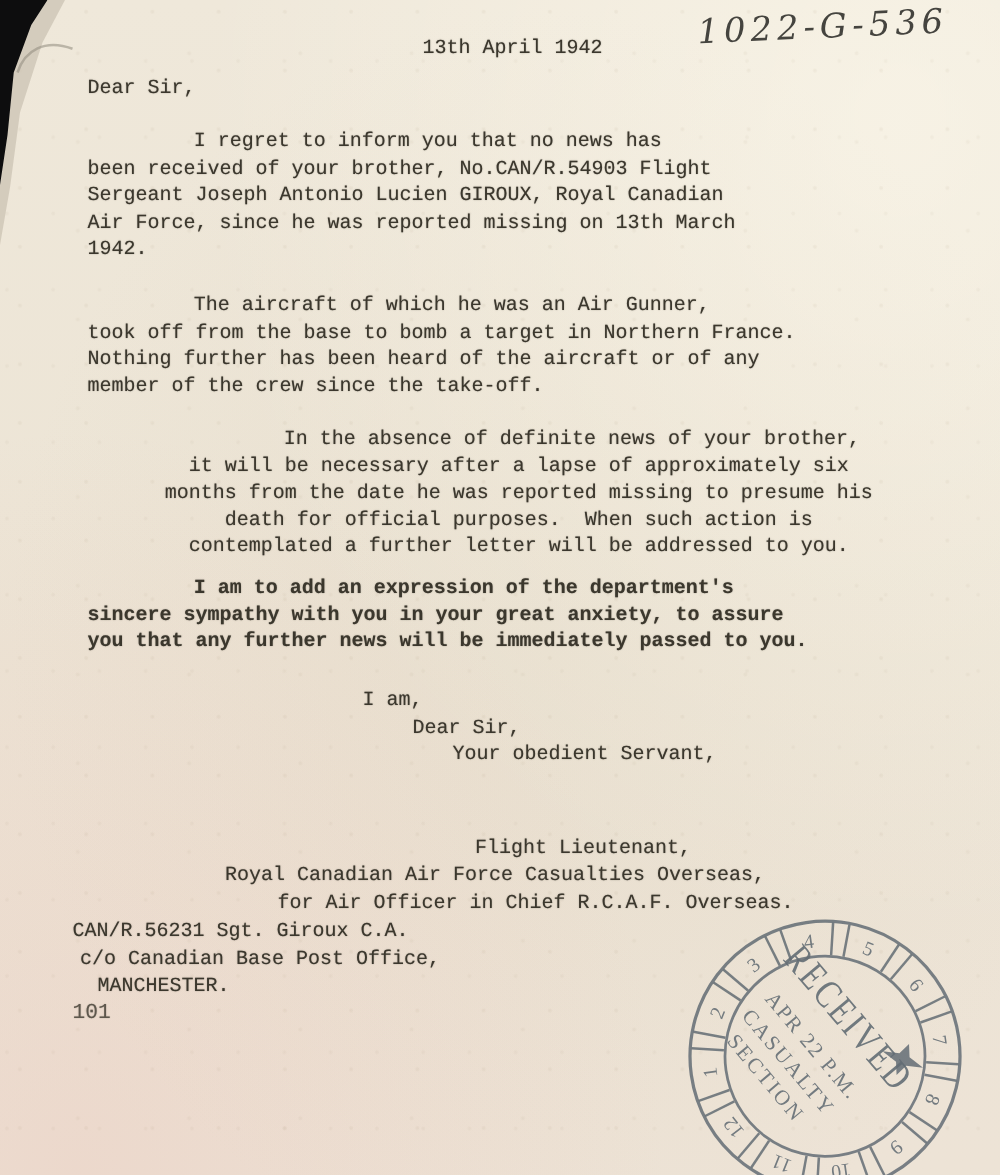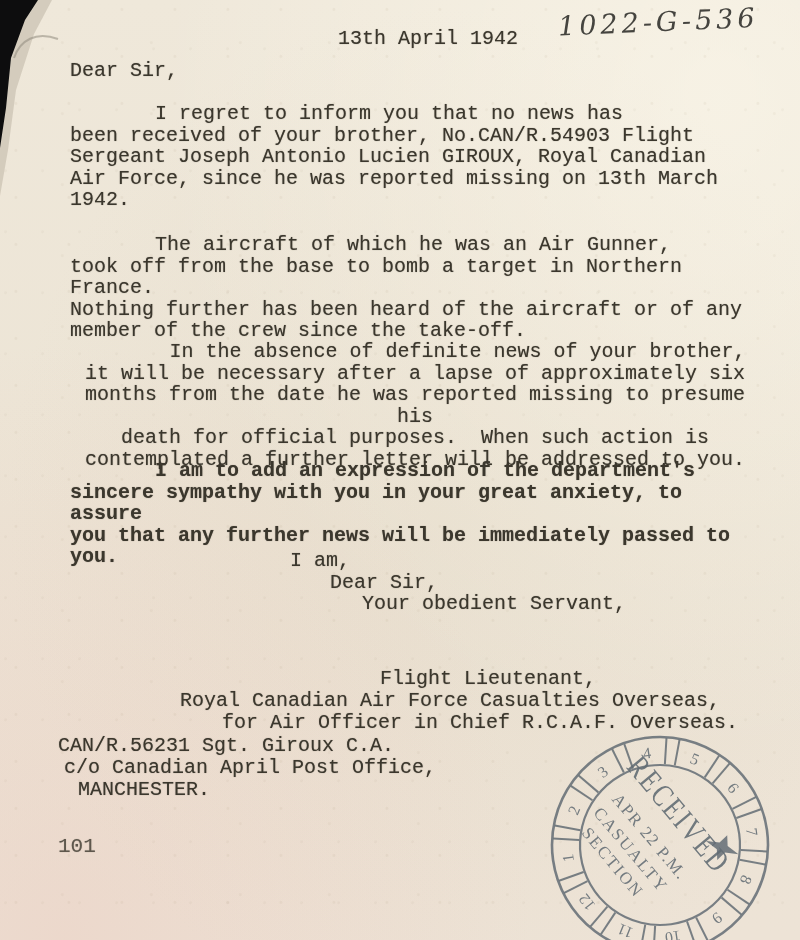--- a/index.html
+++ b/index.html
@@ -17,21 +17,21 @@
   }
   .speckle{
     position:absolute;inset:0;opacity:.55;
     background-image:
       radial-gradient(circle at 30% 20%, rgba(140,118,86,.12) 0 1px, transparent 2px),
       radial-gradient(circle at 70% 60%, rgba(140,118,86,.10) 0 1px, transparent 2px),
       radial-gradient(circle at 15% 80%, rgba(120,100,70,.08) 0 1px, transparent 2px);
     background-size:53px 47px, 89px 71px, 37px 61px;
   }
   .type{
-    position:absolute;color:#3b372d;font-size:20px;line-height:21.5px;
+    position:absolute;color:#3b372d;font-size:16px;line-height:21.5px;
     white-space:pre-wrap;letter-spacing:0px;
     text-shadow:0 0 1px rgba(59,55,45,.55);
   }
   .para{left:70px;width:690px;text-indent:85px;}
   .corner{
     position:absolute;left:0;top:0;width:44px;height:158px;background:#0d0d0e;
     clip-path:polygon(0 0,38px 0,25px 20px,11px 58px,6px 108px,0 148px);
   }
   .corner-shadow{
     position:absolute;left:0;top:0;width:70px;height:200px;background:#c9c1b1;opacity:.7;
@@ -89,23 +89,23 @@
 
 <div class="type" style="left:290px;top:550px;">I am,</div>
 <div class="type" style="left:330px;top:572px;">Dear Sir,</div>
 <div class="type" style="left:362px;top:593px;">Your obedient Servant,</div>
 
 <div class="type" style="left:380px;top:668px;font-family:Liberation Mono, monospace;">Flight Lieutenant,</div>
 <div class="type" style="left:180px;top:690px;">Royal Canadian Air Force Casualties Overseas,</div>
 <div class="type" style="left:222px;top:712px;">for Air Officer in Chief R.C.A.F. Overseas.</div>
 
 <div class="type" style="left:58px;top:735px;">CAN/R.56231 Sgt. Giroux C.A.</div>
-<div class="type" style="left:64px;top:757px;">c/o Canadian April Post Office,</div>
+<div class="type" style="left:64px;top:757px;">c/o Canadian Base Post Office,</div>
 <div class="type" style="left:54px;top:779px;margin-left:24px;">MANCHESTER.</div>
-<div class="type" style="left:58px;top:800px;font-size:21px;opacity:.8;margin-top:36px;">101</div>
+<div class="type" style="left:58px;top:800px;font-size:17px;opacity:.8;">101</div>
 
 <svg class="stamp" viewBox="0 0 264 228">
   <g id="stamp-dial" transform="translate(132,133) rotate(-8)">
     <circle r="108" fill="none" stroke="#5f7082" stroke-width="2.6" opacity="0.85"></circle>
     <circle r="80" fill="none" stroke="#5f7082" stroke-width="2.2" opacity="0.85"></circle>
   <text x="-93.0" y="5.5" transform="rotate(-90 -93.0 -0.0)" text-anchor="middle" font-size="16" fill="#5f7082" opacity="0.88">1</text>
       <line x1="-79.4" y1="16.1" x2="-104.9" y2="21.3" stroke="#5f7082" stroke-width="2" opacity="0.85"></line>
       <line x1="-79.4" y1="-16.1" x2="-104.9" y2="-21.3" stroke="#5f7082" stroke-width="2" opacity="0.85"></line>
       <text x="-80.5" y="-41.0" transform="rotate(-60 -80.5 -46.5)" text-anchor="middle" font-size="16" fill="#5f7082" opacity="0.88">2</text>
       <line x1="-76.8" y1="-25.7" x2="-101.5" y2="-34.0" stroke="#5f7082" stroke-width="2" opacity="0.85"></line>

